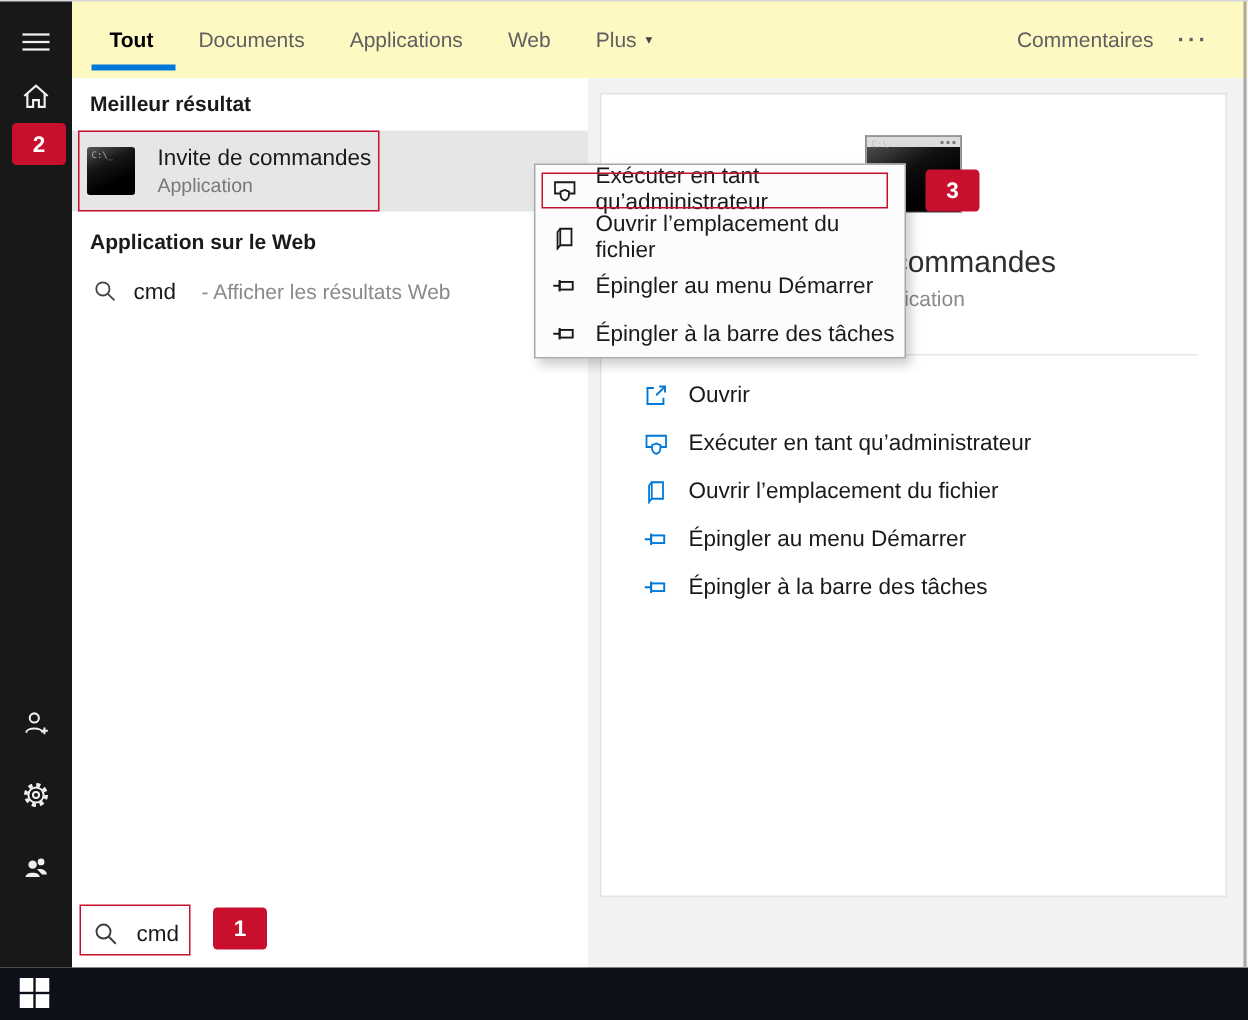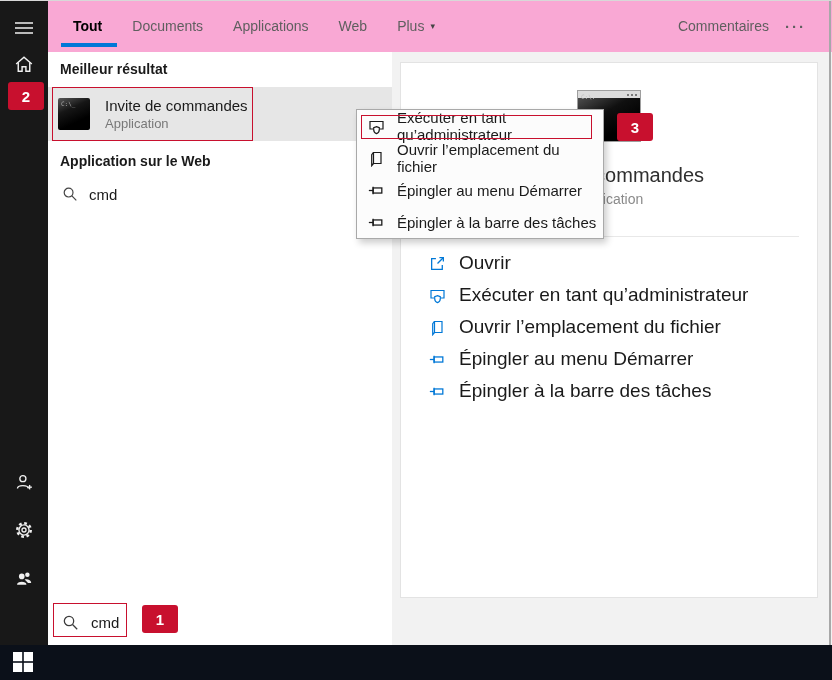--- a/index.html
+++ b/index.html
@@ -14,21 +14,21 @@
 
   
   .sidebar{position:absolute;left:0;top:0;width:48px;height:645px;background:#181818;z-index:3;}
   .sb-btn{position:absolute;left:0;width:48px;height:32px;display:flex;align-items:center;justify-content:center;color:#f0f0f0;}
 
   
   .taskbar{position:absolute;left:0;top:645px;width:832px;height:35px;background:#0b1019;z-index:4;}
   .start-btn{position:absolute;left:13px;top:7px;width:20px;height:20px;color:#fff;}
 
   
-  .header{position:absolute;left:48px;top:0;width:784px;height:52px;background:#f9a8d4;display:flex;align-items:center;box-sizing:border-box;padding:0 26px 0 25px;z-index:2;}
+  .header{position:absolute;left:48px;top:0;width:784px;height:52px;background:#fef9c3;display:flex;align-items:center;box-sizing:border-box;padding:0 26px 0 25px;z-index:2;}
   .tabs{display:flex;gap:30px;height:100%;align-items:center;}
   .tab{position:relative;height:100%;display:flex;align-items:center;font-size:14px;color:#5f5f5f;cursor:default;}
   .tab.active{color:#000;font-weight:700;}
   .tab .underline{position:absolute;left:-12px;right:-15px;bottom:5px;height:4px;background:#0078d7;}
   .dd-arrow{font-size:9px;margin-left:6px;color:#444;}
   .header-right{margin-left:auto;display:flex;gap:16px;align-items:center;font-size:14px;color:#5f5f5f;}
   .more-dots{font-size:15px;font-weight:700;letter-spacing:2px;color:#5f5f5f;}
 
   
   .left-panel{position:absolute;left:48px;top:52px;width:344px;height:548px;background:#fff;z-index:1;}
@@ -50,21 +50,21 @@
   .preview-panel{position:absolute;left:400px;top:62px;width:418px;height:536px;background:#fff;border:1px solid #e3e3e3;box-sizing:border-box;z-index:1;}
   .cmd-lg{width:64px;height:52px;margin:27px auto 0;border:1px solid #9e9e9e;box-sizing:border-box;background:#000;position:relative;}
   .cmd-lg .tbar{height:7px;background:#dcdcdc;display:flex;align-items:center;justify-content:flex-end;gap:2px;padding-right:3px;}
   .cmd-lg .dot{width:2px;height:2px;background:#7a7a7a;}
   .cmd-lg .body{position:absolute;left:0;top:7px;right:0;bottom:0;background:linear-gradient(150deg,#4d4d4d 0%,#101010 38%,#000 72%);}
   .cmd-lg .prompt{position:absolute;top:2px;left:3px;font-family:"DejaVu Sans Mono",monospace;font-size:6px;color:#bdbdbd;}
   .pv-title{margin-top:22px;text-align:center;font-size:20px;color:#2f2f2f;}
   .pv-sub{margin-top:4px;text-align:center;font-size:14px;color:#8a8a8a;}
   .pv-divider{height:1px;background:#e8e8e8;margin:29px 18px 0 18px;}
   .pv-actions{margin-top:10px;}
-  .pv-action{height:32px;display:flex;align-items:center;box-sizing:border-box;padding-left:28px;gap:13px;font-size:19px;color:#1a1a1a;}
+  .pv-action{height:32px;display:flex;align-items:center;box-sizing:border-box;padding-left:28px;gap:13px;font-size:15px;color:#1a1a1a;}
   .pv-action .ic{color:#0078d7;flex:0 0 auto;}
 
   
   .context-menu{position:absolute;left:356px;top:109px;width:248px;background:#fcfcfc;border:1px solid #a9a9a9;box-shadow:3px 4px 7px rgba(0,0,0,.2);box-sizing:border-box;z-index:5;}
   .menu-item{height:32px;display:flex;align-items:center;box-sizing:border-box;padding-left:11px;gap:12px;font-size:15px;color:#1a1a1a;}
   .menu-item .ic{color:#1a1a1a;flex:0 0 auto;}
 
   
   .ann-rect{position:absolute;border:1px solid #c8102e;box-sizing:border-box;z-index:20;pointer-events:none;}
   .badge{position:absolute;width:36px;height:28px;background:#c8102e;border-radius:3px;color:#fff;font-size:15px;font-weight:700;display:flex;align-items:center;justify-content:center;z-index:21;}
@@ -182,20 +182,21 @@
     <div class="web-row">
       <span>
         <svg width="16" height="16" viewBox="0 0 16 16">
             <g class="stroke-ic">
               <circle cx="6.6" cy="6.6" r="4.4"></circle>
               <line x1="9.9" y1="9.9" x2="14.3" y2="14.3"></line>
             </g>
           </svg>
       </span>
       <span class="web-query">cmd</span>
+      <span class="web-hint">- Afficher les résultats Web</span>
     </div>
   </div>
 
   <div class="search-row">
     <span>
       <svg width="17" height="17" viewBox="0 0 16 16">
           <g class="stroke-ic">
             <circle cx="6.6" cy="6.6" r="4.4"></circle>
             <line x1="9.9" y1="9.9" x2="14.3" y2="14.3"></line>
           </g>

